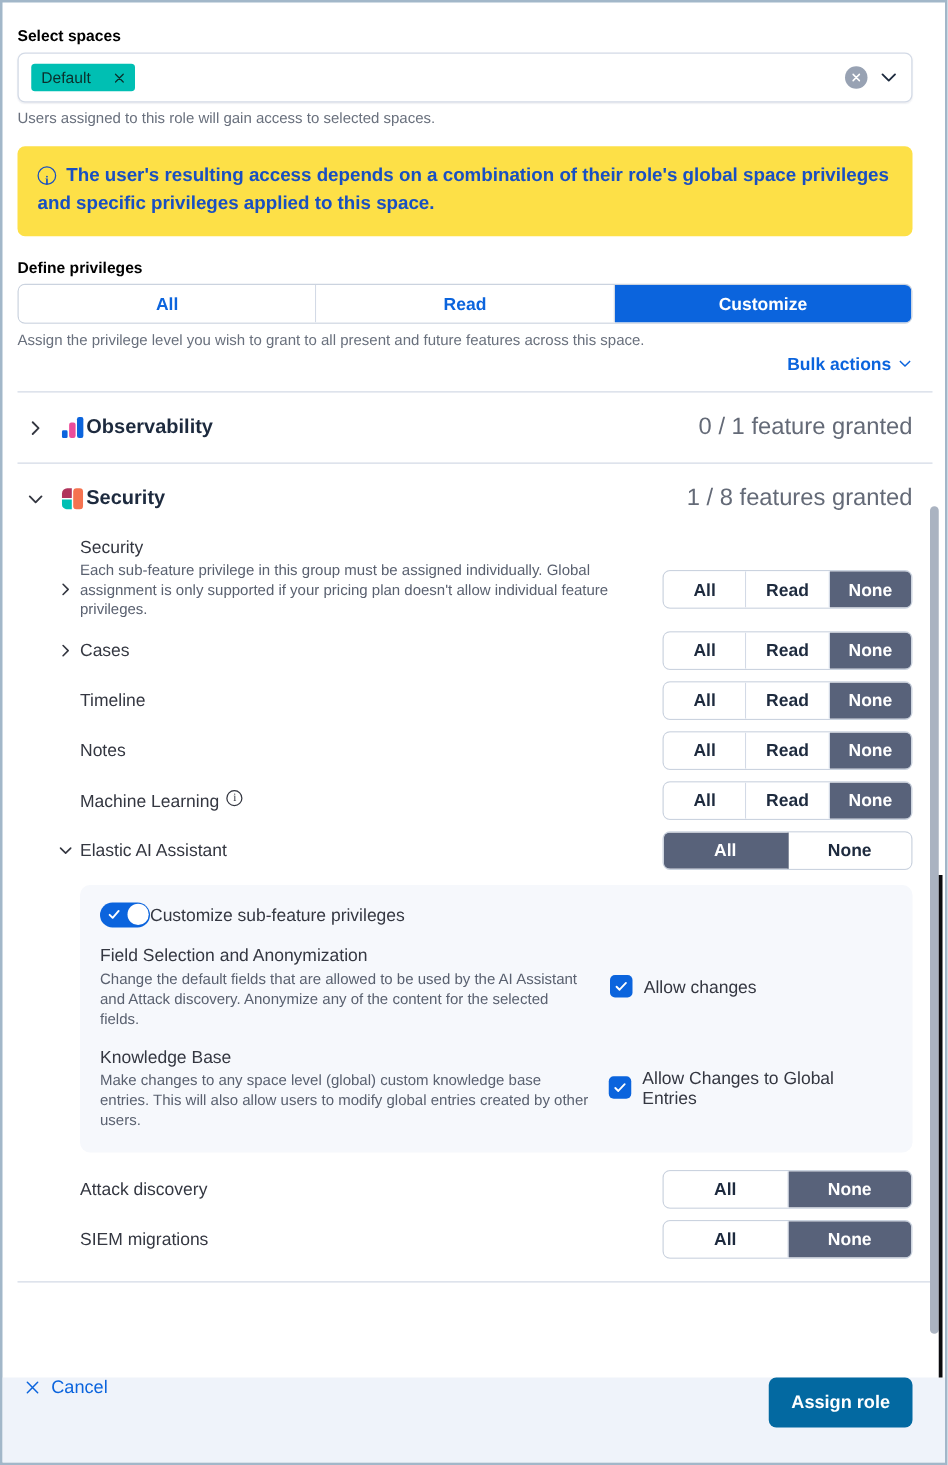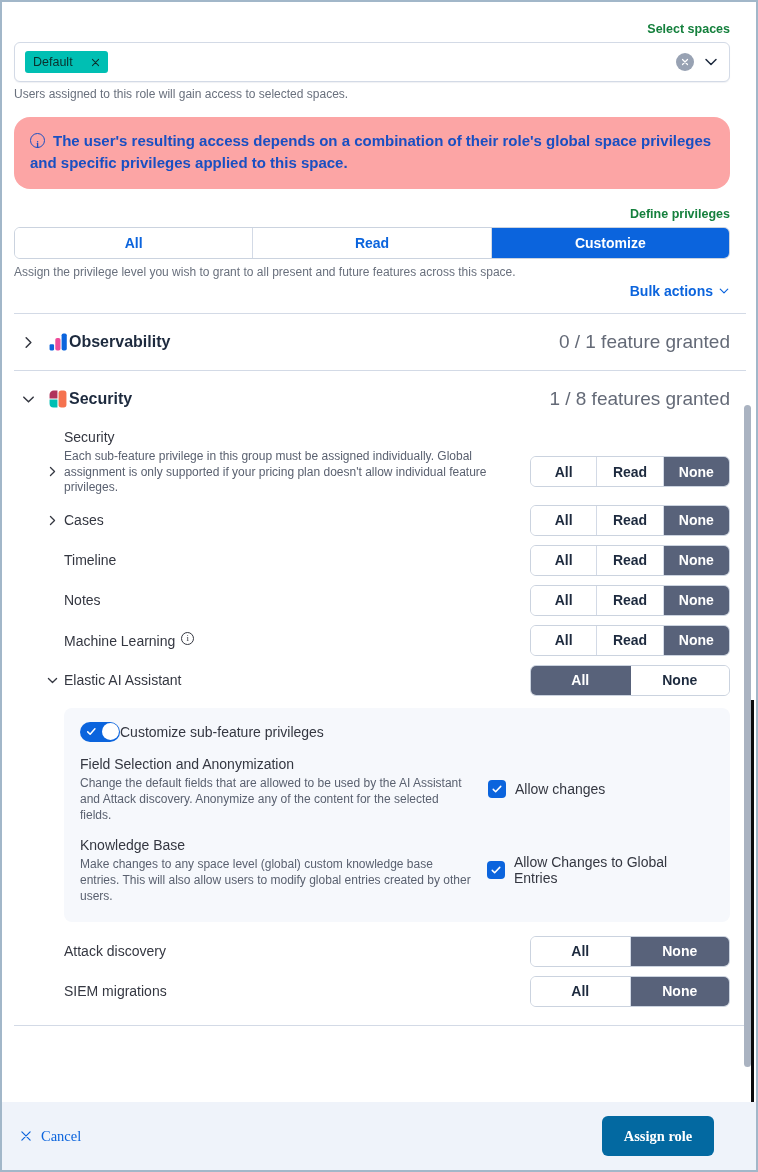--- a/index.html
+++ b/index.html
@@ -10,33 +10,33 @@
 
   
   .modal-header { position:relative; height:70px; padding:17px 16px 0 13px;
                   border-bottom:1px solid #D3DAE6; flex:none; }
   .modal-title { font-size:22px; font-weight:700; color:#1D2A3E; letter-spacing:-.2px; }
   .close-btn { position:absolute; top:5px; right:11px; width:22px; height:22px;
                background:none; border:none; cursor:pointer; display:grid; place-items:center; }
 
   
   .modal-body { flex:1; padding:0 26px 0 12px; position:relative; overflow:hidden; }
-  .form-label { display:block; margin-top:20px; font-size:12.5px; font-weight:700; color:#15803d;text-align:right; }
+  .form-label { display:block; margin-top:20px; font-size:12.5px; font-weight:700; color:#000000; }
   .combobox { margin-top:6px; height:40px; border:1px solid #D3DAE6; border-radius:6px;
               background:#fff; display:flex; align-items:center; padding:0 10px;
               box-shadow:0 1px 1px rgba(152,162,179,.15); }
   .space-badge { display:inline-flex; align-items:center; gap:18px; background:#00BFB3;
                  color:#0A302D; font-size:12.5px; font-weight:500; padding:4px 8px;
                  border-radius:3px; cursor:pointer; }
   .combo-icons { margin-left:auto; display:flex; align-items:center; gap:9px; }
   .clear-circle { width:18px; height:18px; border-radius:50%; background:#98A2B3;
                   display:grid; place-items:center; border:none; cursor:pointer; }
   .help-text { margin-top:5px; font-size:12px; color:#69707D; }
 
-  .callout { margin-top:16px; background:#fca5a5; border-radius:16px; padding:13px 16px 15px;
+  .callout { margin-top:16px; background:#fde047; border-radius:6px; padding:13px 16px 15px;
              color:#194FC2; font-weight:700; font-size:15px; line-height:22px; }
   .callout-icon { display:inline-grid; place-items:center; width:15px; height:15px;
                   border:1.4px solid #194FC2; border-radius:50%; font-size:9.5px; font-weight:700;
                   vertical-align:-2px; margin-right:8px; font-family:"Liberation Serif",serif; }
 
   .btn-group-top { margin-top:6px; display:flex; height:32px; border:1px solid #CBD3DF;
                    border-radius:6px; overflow:hidden; background:#fff; }
   .btn-group-top .seg { flex:1; border:none; background:#fff; font-family:inherit;
                         font-size:14px; font-weight:700; color:#0B64DD; cursor:pointer;
                         border-right:1px solid #D3DAE6; }
@@ -91,22 +91,22 @@
   .sub-item { display:flex; align-items:center; margin-top:14px; }
   .si-left { width:392px; }
   .si-title { font-size:14px; color:#343741; margin-bottom:3px; }
   .si-desc { font-size:12px; color:#5A6170; line-height:16px; }
   .si-right { display:flex; align-items:center; gap:9px; margin-left:16px; }
   .checkbox { width:18px; height:18px; background:#0B64DD; border:none; border-radius:4px;
               display:grid; place-items:center; cursor:pointer; flex:none; }
   .cb-label { font-size:14px; color:#343741; }
 
   
-  .modal-footer { flex:none; height:68px; background:#EFF3FA; display:flex; align-items:center;
-                  justify-content:space-between; padding:0 42px 0 18px;font-family:Liberation Serif, serif; }
+  .modal-footer { flex:none; height:68px; background:#EFF3FA; display:flex; align-items:flex-start;
+                  justify-content:space-between; padding:0 26px 0 18px; }
   .cancel-link { display:inline-flex; align-items:center; gap:9px; background:none; border:none;
                  color:#0B64DD; font-size:14.5px; font-weight:500; font-family:inherit; cursor:pointer; }
   .assign-btn { background:#0369a1; color:#fff; border:none; border-radius:6px; height:40px;
                 min-width:112px; padding:0 18px; font-size:14.5px; font-weight:700;
                 font-family:inherit; cursor:pointer; }
 
   
   .scroll-inner { position:absolute; right:5px; top:403px; width:7px; height:662px;
                   background:#AAB3C1; border-radius:4px; }
   .scroll-outer { position:absolute; right:2px; top:698px; width:3px; height:402px;

